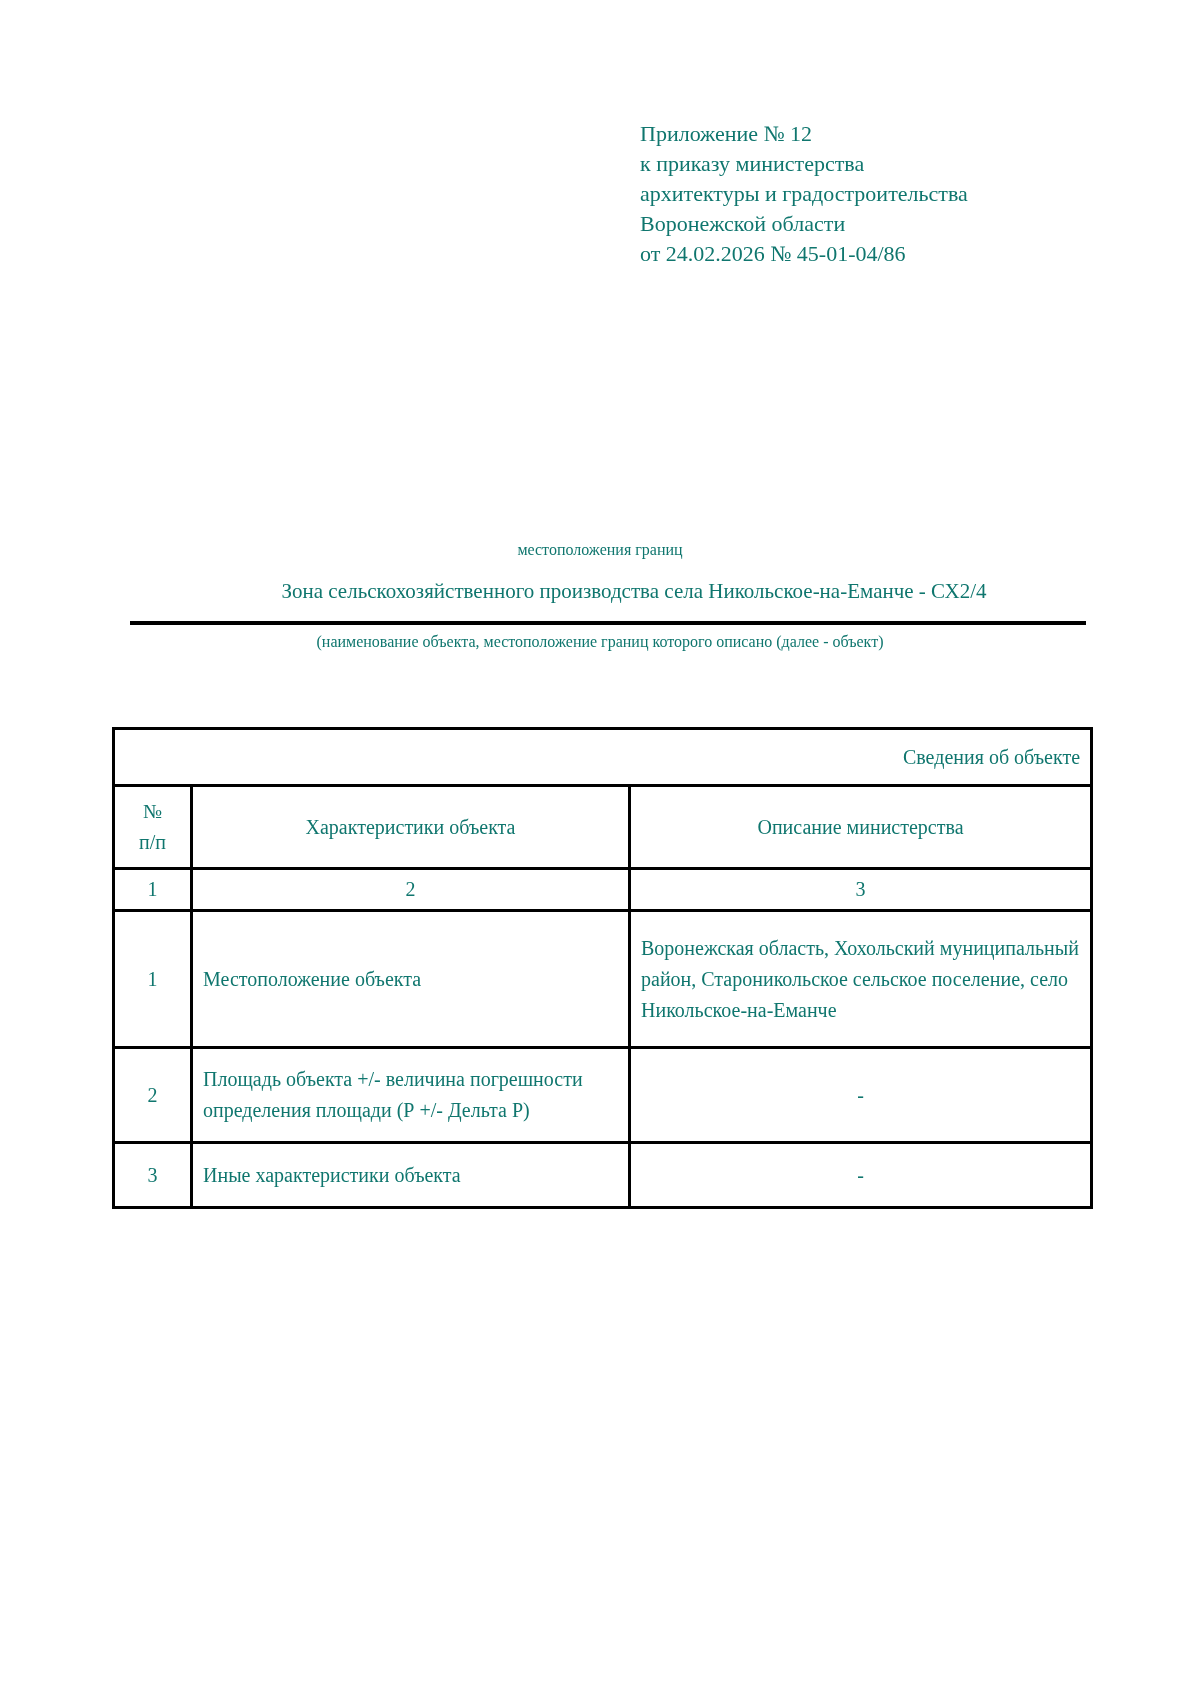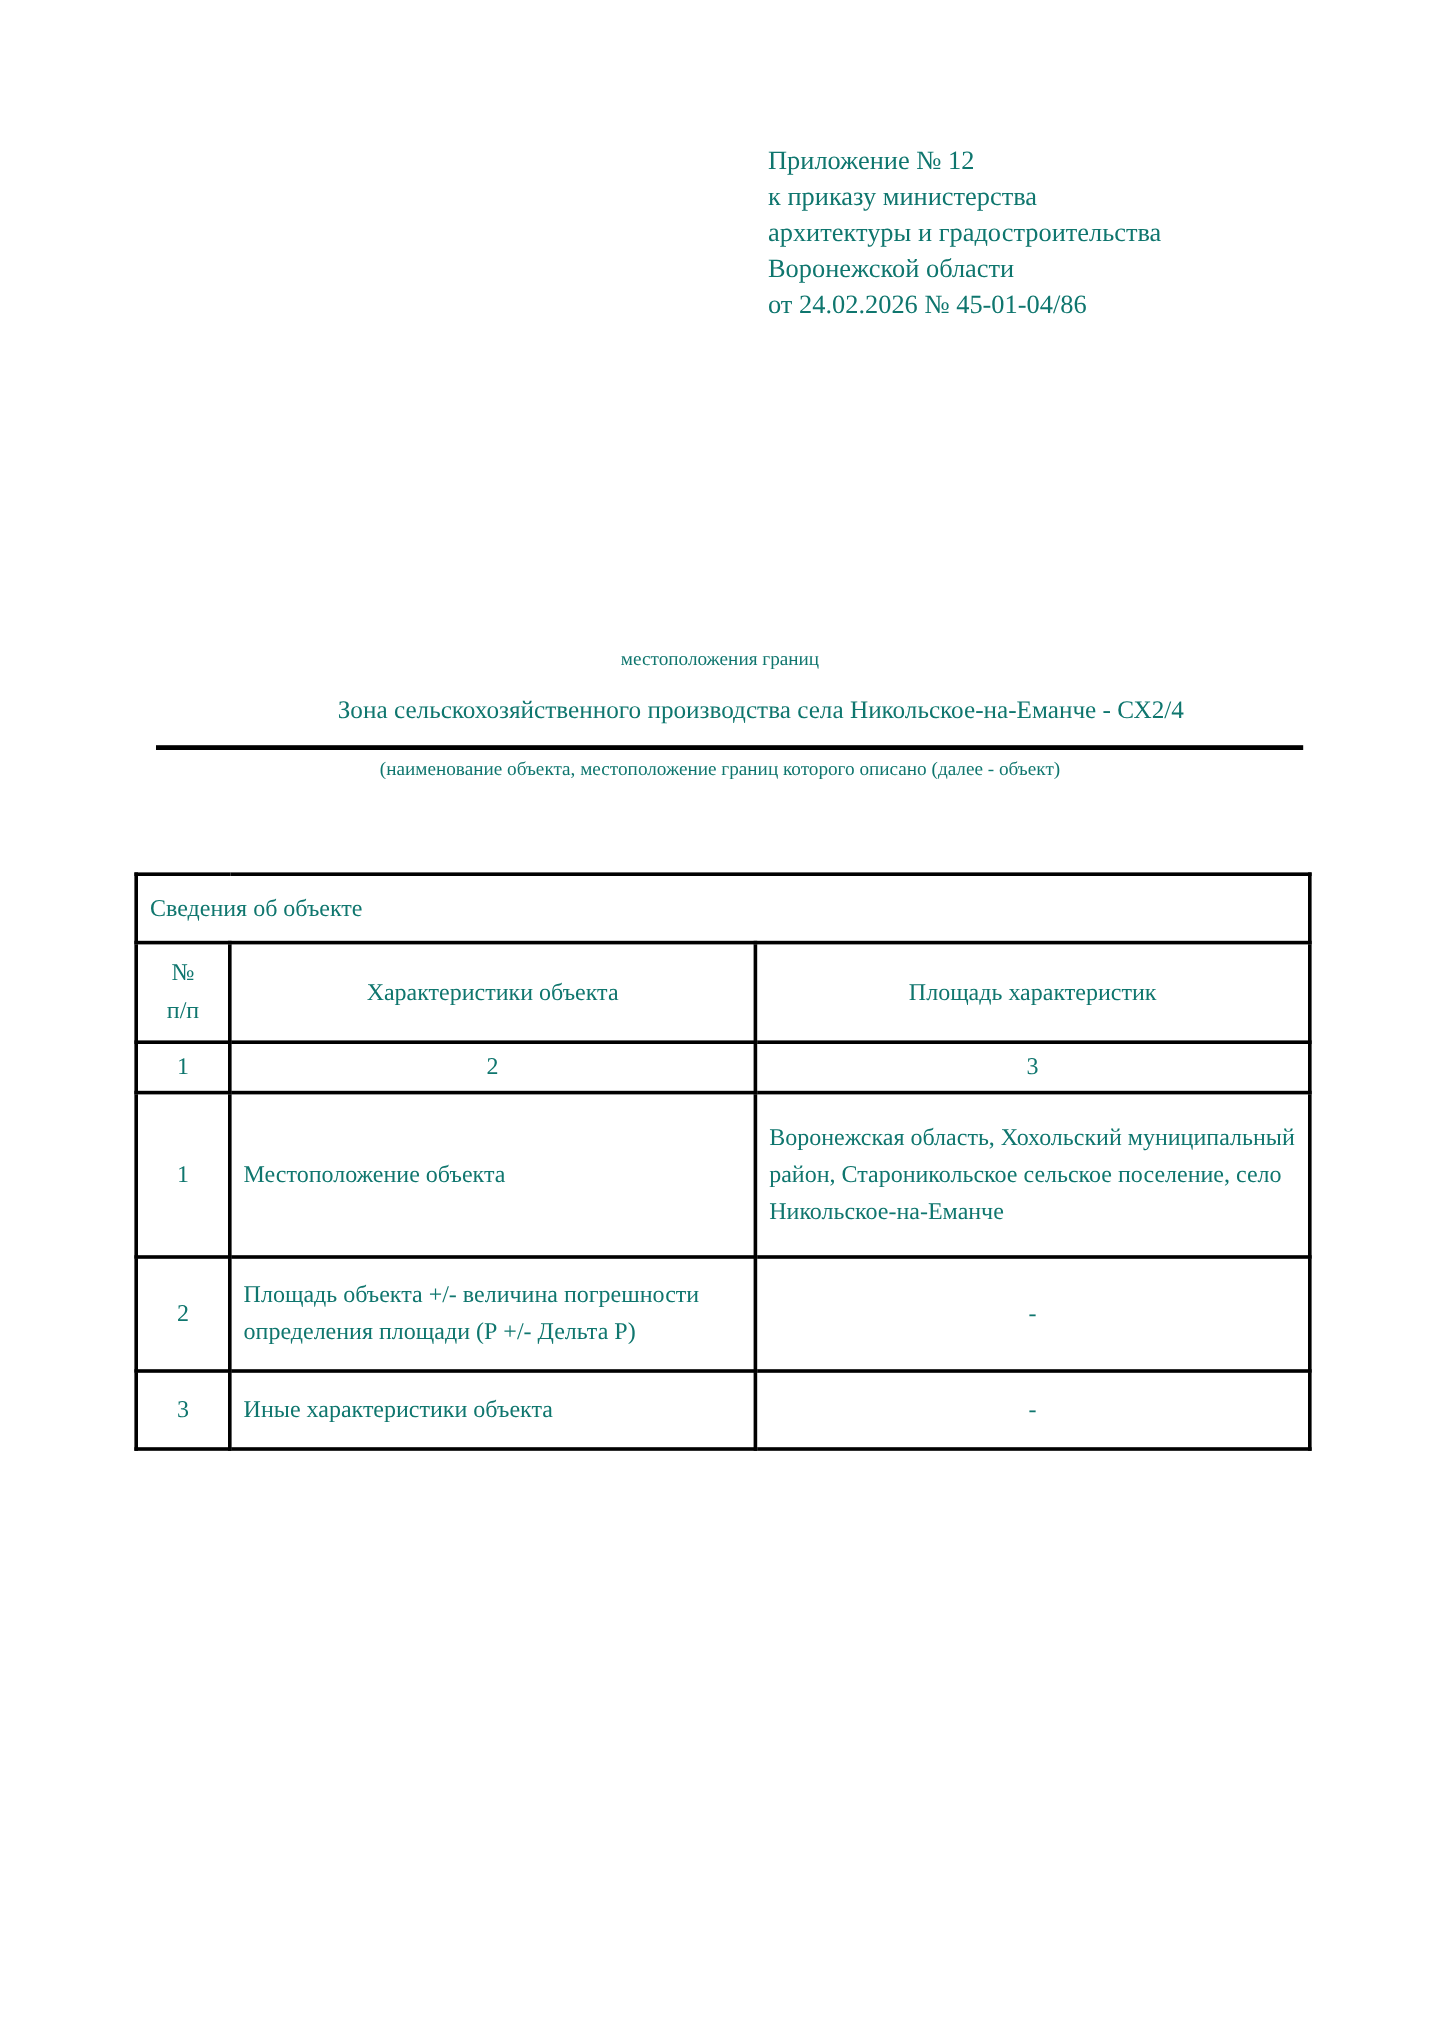--- a/index.html
+++ b/index.html
@@ -61,21 +61,21 @@
   }
   table.info-table td {
     border: 3px solid #000000;
     padding: 4px 10px;
     line-height: 31px;
     vertical-align: middle;
     overflow: hidden;
   }
   td.c-center { text-align: center; }
   td.c-left   { text-align: left; }
-  .tr-title td   { height: 46px; text-align: left; }
+  .tr-title td   { height: 46px; text-align: right; }
   .tr-head td    { height: 72px; text-align: center; line-height: 27px; }
   .tr-nums td    { height: 26px; text-align: center; line-height: 22px; padding: 2px 8px; }
   .tr-row1 td    { height: 126px; }
   .tr-row2 td    { height: 84px; }
   .tr-row3 td    { height: 54px; }
   .cell-desc-long {
     line-height: 33px;
     padding-left: 13px;
     padding-right: 14px;
   }
@@ -113,21 +113,21 @@
       <tbody>
         <tr class="tr-title">
           <td colspan="3">Сведения об объекте</td>
         </tr>
         <tr class="tr-head">
           <td>
             <div>№</div>
             <div>п/п</div>
           </td>
           <td>Характеристики объекта</td>
-          <td>Площадь характеристик</td>
+          <td>Описание министерства</td>
         </tr>
         <tr class="tr-nums">
           <td>1</td>
           <td>2</td>
           <td>3</td>
         </tr>
         <tr class="tr-row1">
           <td class="c-center">1</td>
           <td class="c-left cell-char">Местоположение объекта</td>
           <td class="c-left cell-desc-long">Воронежская область, Хохольский муниципальный район, Староникольское сельское поселение, село Никольское-на-Еманче</td>

